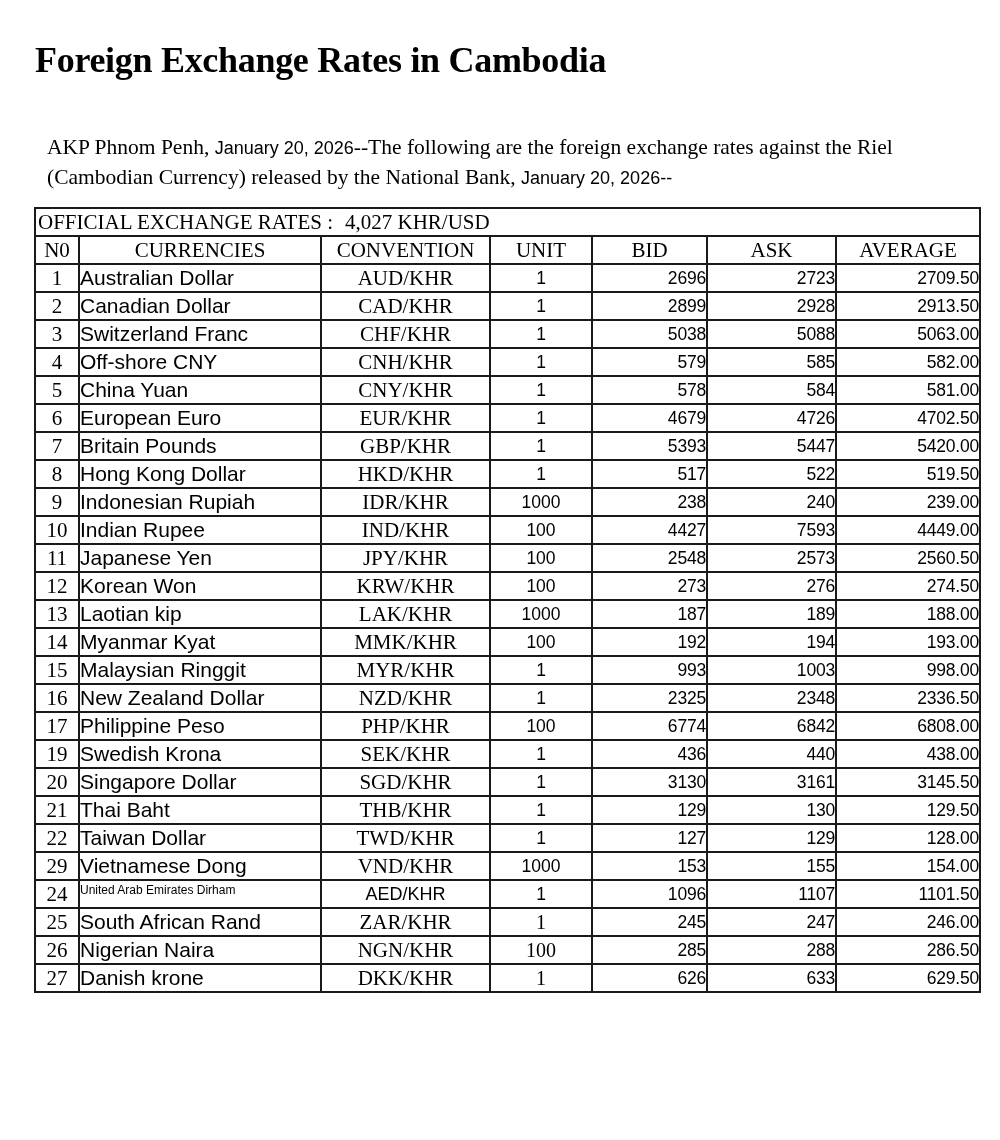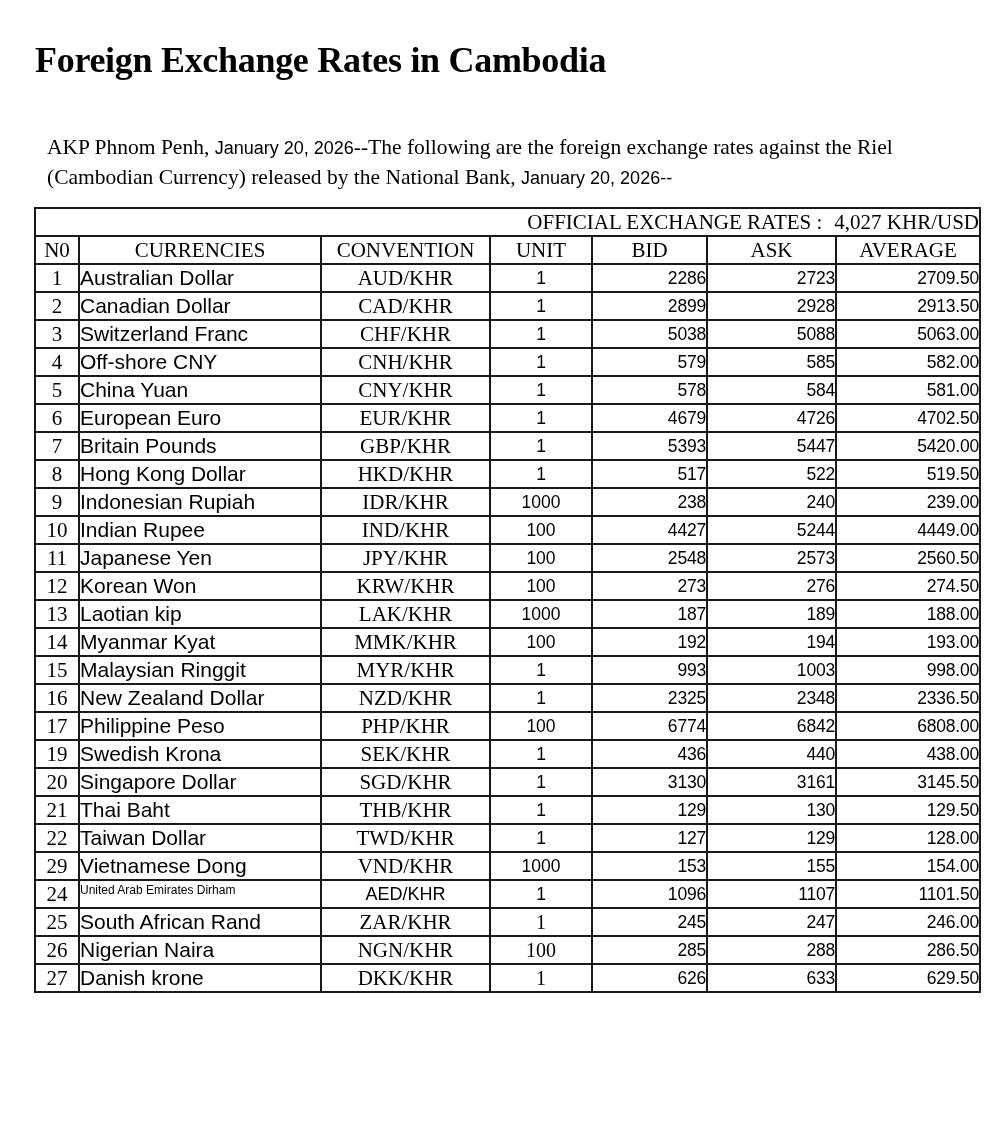--- a/index.html
+++ b/index.html
@@ -17,21 +17,21 @@
   table.fx {
     position: absolute; left: 34px; top: 207px;
     border-collapse: collapse; table-layout: fixed;
     border: 2px solid #1a1a1a;
   }
   table.fx td, table.fx th {
     border: 2px solid #1a1a1a; padding: 0; height: 26px; line-height: 26px;
     white-space: nowrap; overflow: hidden; font-weight: normal;
   }
   .caption-cell {
-    font-family: "Liberation Serif", serif; font-size: 21px; text-align: right; padding-left: 2px !important;
+    font-family: "Liberation Serif", serif; font-size: 21px; text-align: left; padding-left: 2px !important;
   }
   .caption-cell .val { margin-left: 12px; }
   th.h { font-family: "Liberation Serif", serif; font-size: 21px; text-align: center; }
   td.no { font-family: "Liberation Serif", serif; font-size: 21px; text-align: center; }
   td.cur { font-family: Liberation Sans, sans-serif; font-size: 21px; text-align: left; padding-left: 2px; }
   td.cur.small { font-size: 12px; line-height: 18px; vertical-align: top; }
   td.conv { font-family: "Liberation Serif", serif; font-size: 21px; text-align: center; }
   td.conv.sans { font-family: "Liberation Sans", sans-serif; font-size: 18px; }
   td.unit { font-family: "Liberation Sans", sans-serif; font-size: 17.5px; text-align: center; }
   td.unit.serif { font-family: "Liberation Serif", serif; font-size: 20px; }
@@ -74,21 +74,21 @@
       <th class="h">ASK</th>
       <th class="h">AVERAGE</th>
     </tr>
   </thead>
   <tbody id="rows">
       <tr>
         <td class="no">1</td>
         <td class="cur">Australian Dollar</td>
         <td class="conv">AUD/KHR</td>
         <td class="unit">1</td>
-        <td class="num">2286</td>
+        <td class="num">2696</td>
         <td class="num">2723</td>
         <td class="num">2709.50</td>
       </tr>
       <tr>
         <td class="no">2</td>
         <td class="cur">Canadian Dollar</td>
         <td class="conv">CAD/KHR</td>
         <td class="unit">1</td>
         <td class="num">2899</td>
         <td class="num">2928</td>
@@ -156,21 +156,21 @@
         <td class="num">238</td>
         <td class="num">240</td>
         <td class="num">239.00</td>
       </tr>
       <tr>
         <td class="no">10</td>
         <td class="cur">Indian Rupee</td>
         <td class="conv">IND/KHR</td>
         <td class="unit">100</td>
         <td class="num">4427</td>
-        <td class="num">5244</td>
+        <td class="num">7593</td>
         <td class="num">4449.00</td>
       </tr>
       <tr>
         <td class="no">11</td>
         <td class="cur">Japanese Yen</td>
         <td class="conv">JPY/KHR</td>
         <td class="unit">100</td>
         <td class="num">2548</td>
         <td class="num">2573</td>
         <td class="num">2560.50</td>

